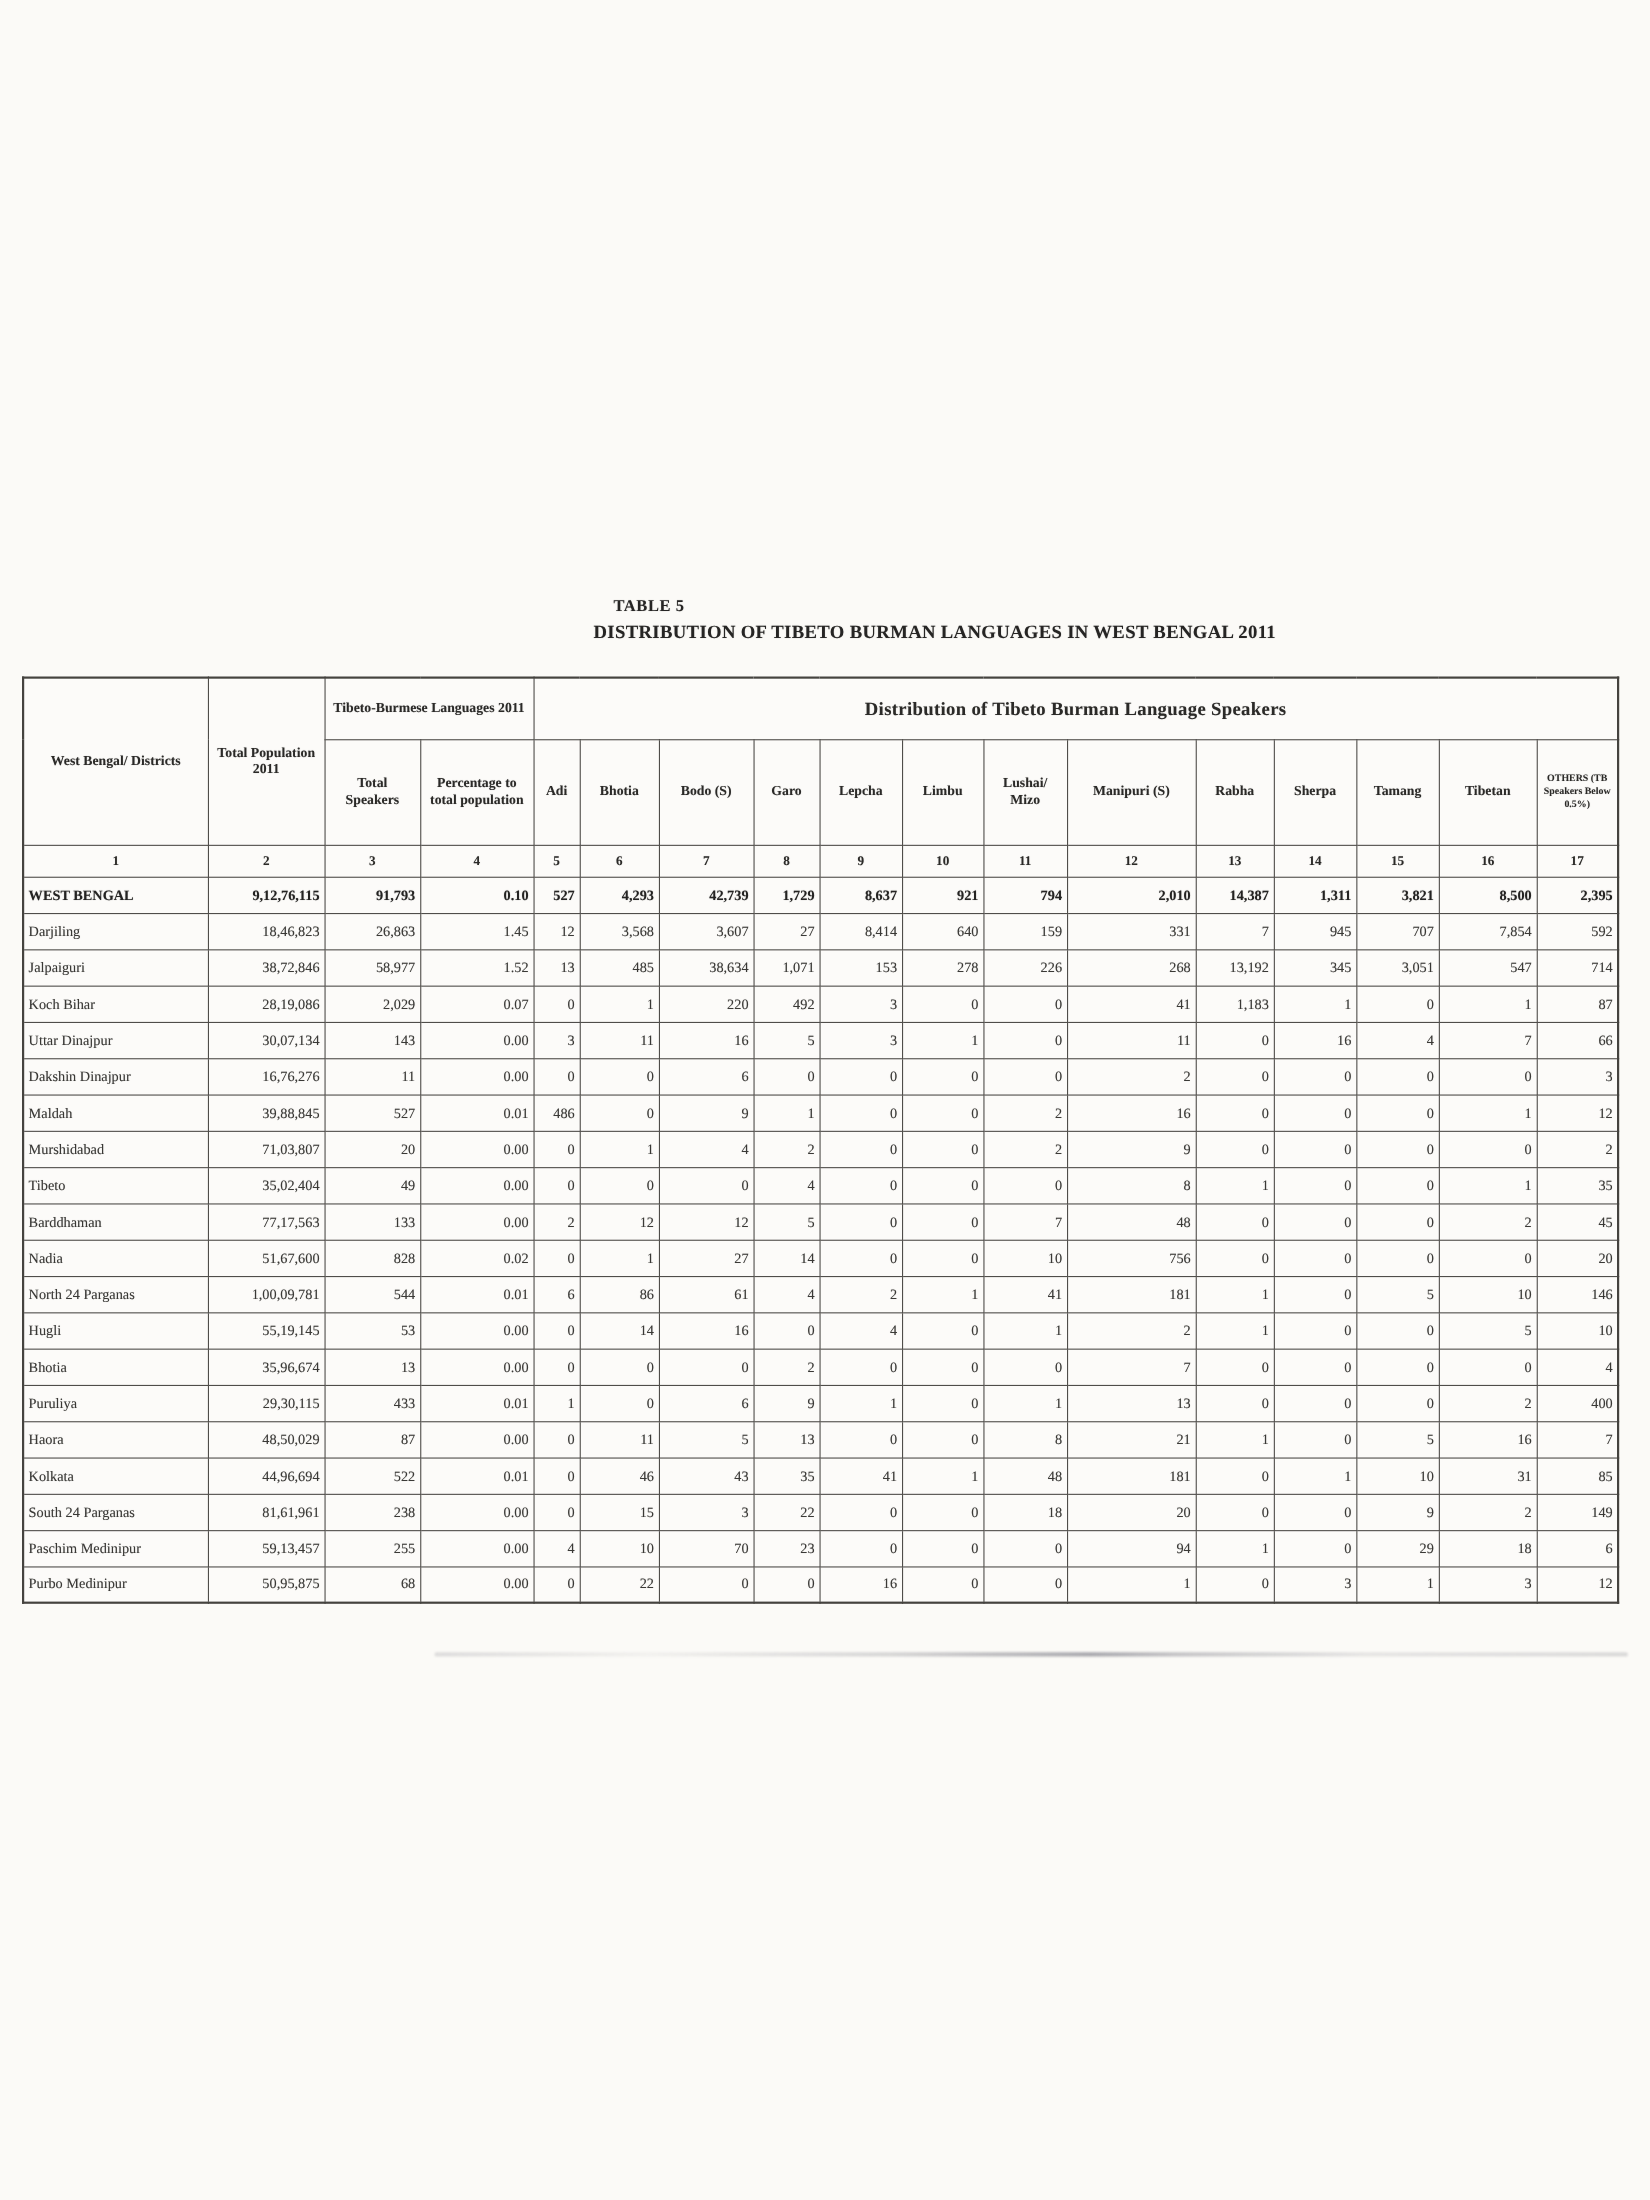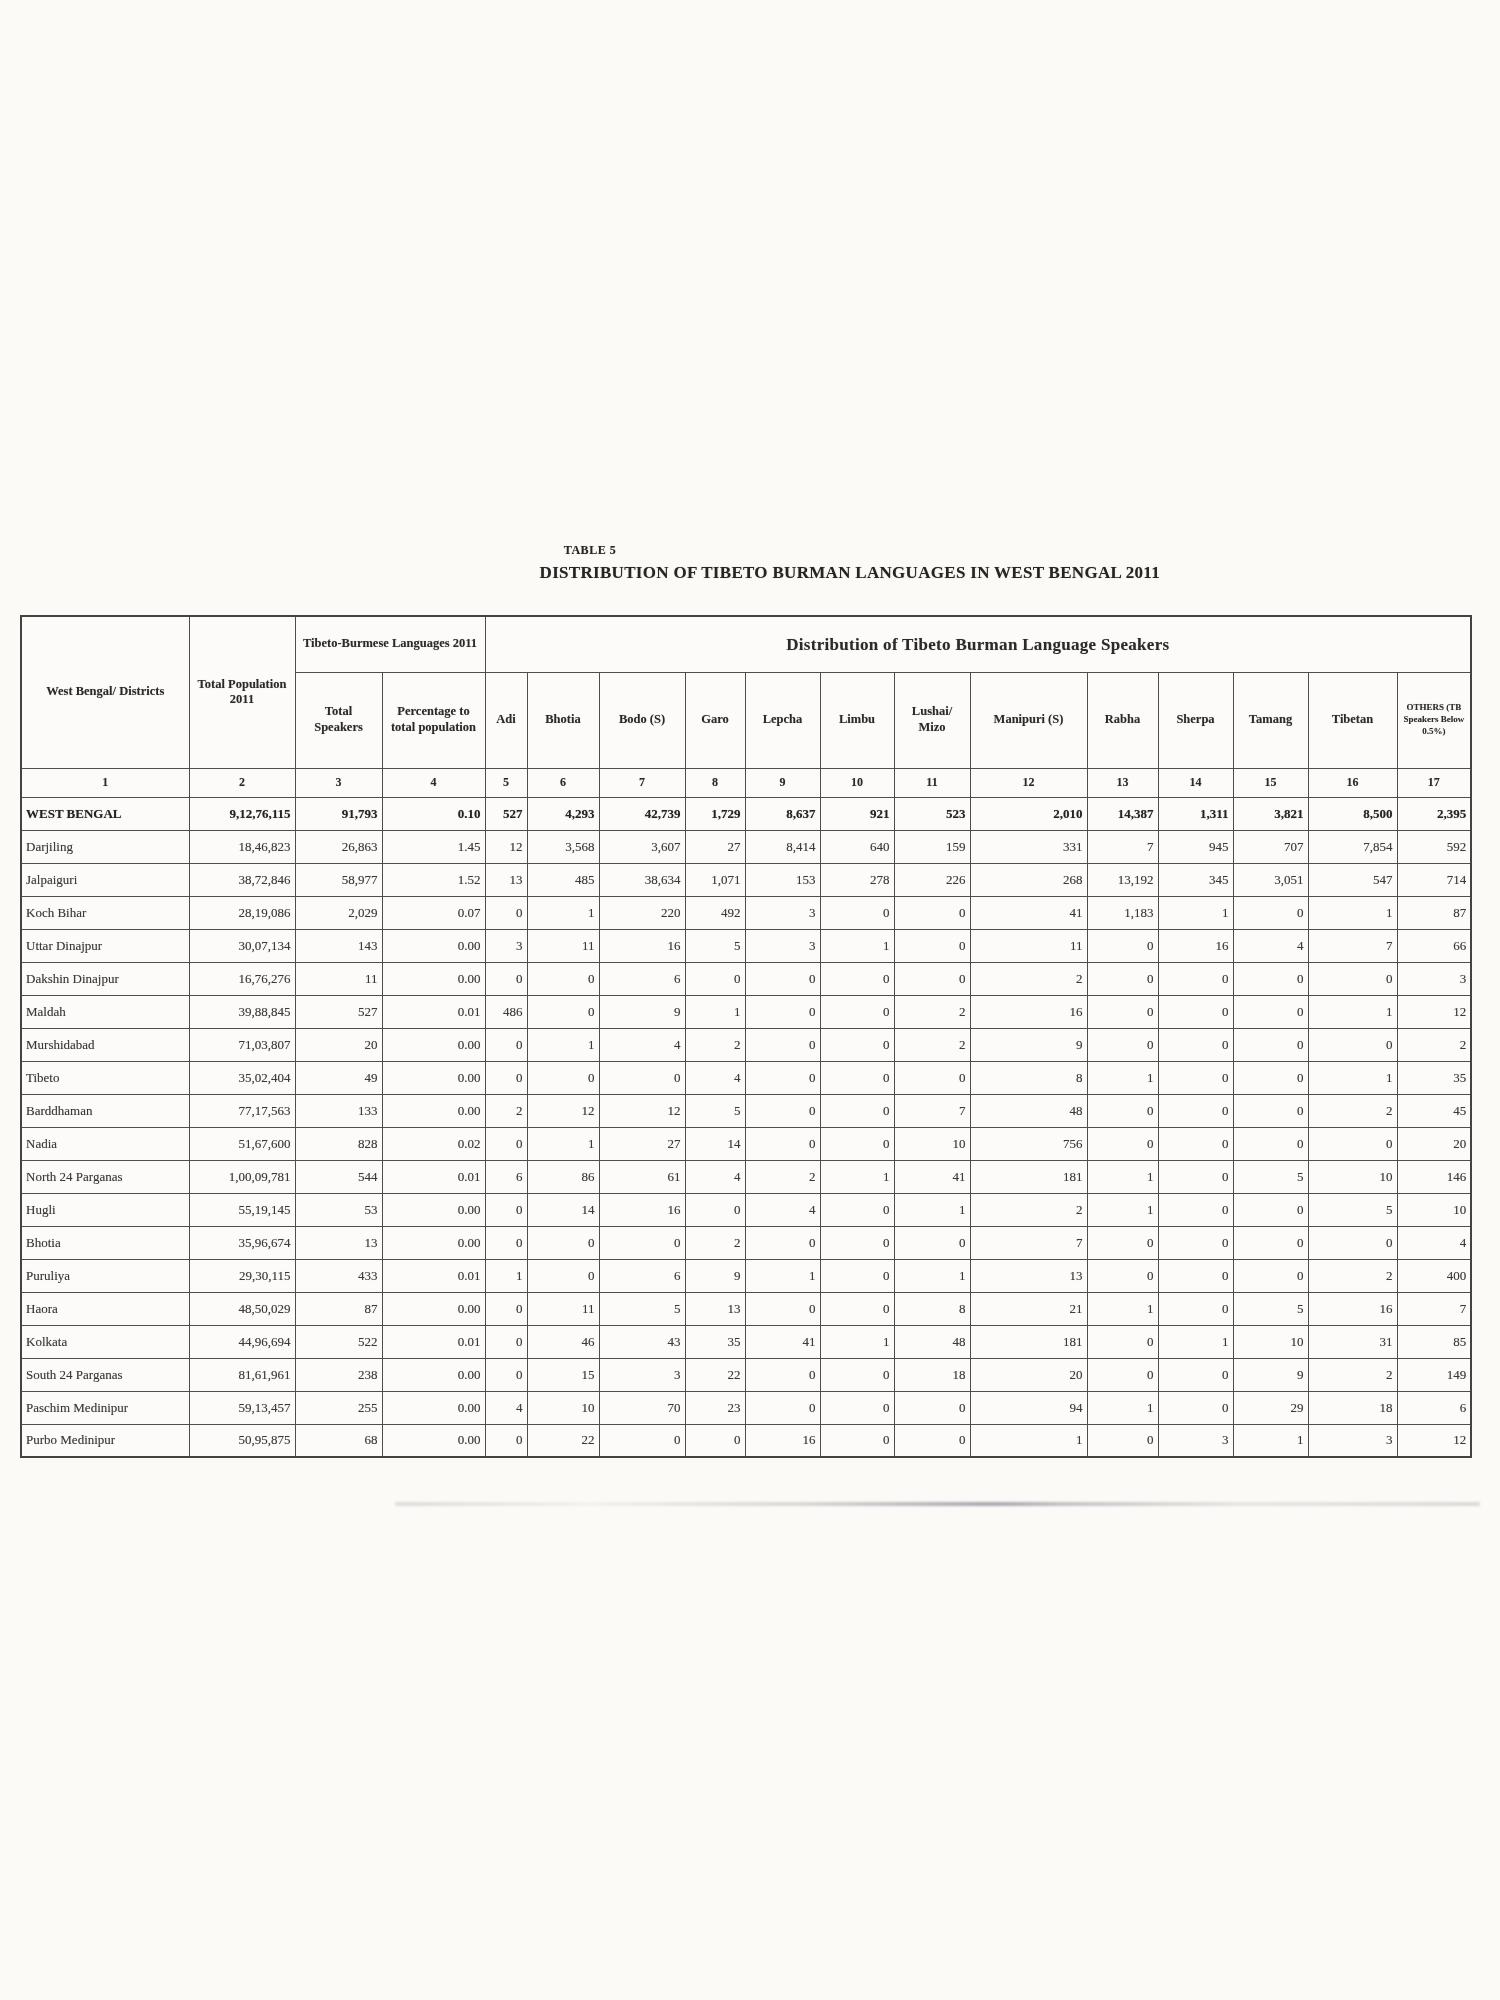--- a/index.html
+++ b/index.html
@@ -9,21 +9,21 @@
     font-family:"Liberation Serif", serif;
     position:relative;
     color:#2e2d2b;
   }
   .page{position:absolute;inset:0;}
   .titles{
     position:absolute;top:543px;left:20px;width:1140px;
     text-align:center;
   }
   .t1{
-    font-size:12px;font-weight:bold;letter-spacing:.5px;
+    font-size:15px;font-weight:bold;letter-spacing:.5px;
     color:#262524;text-shadow:0 0 1px rgba(40,40,40,.35);
   }
   .t2{
     margin-top:5px;font-size:17px;font-weight:bold;letter-spacing:.3px;
     color:#262524;text-shadow:0 0 1px rgba(40,40,40,.35);text-align:right;
   }
   table.data-table{
     position:absolute;top:615px;left:20px;
     width:1452px;
     border-collapse:collapse;table-layout:fixed;
@@ -150,21 +150,21 @@
           <td class="district">WEST BENGAL</td>
           <td class="val">9,12,76,115</td>
           <td class="val">91,793</td>
           <td class="val">0.10</td>
           <td class="val">527</td>
           <td class="val">4,293</td>
           <td class="val">42,739</td>
           <td class="val">1,729</td>
           <td class="val">8,637</td>
           <td class="val">921</td>
-          <td class="val">523</td>
+          <td class="val">794</td>
           <td class="val">2,010</td>
           <td class="val">14,387</td>
           <td class="val">1,311</td>
           <td class="val">3,821</td>
           <td class="val">8,500</td>
           <td class="val">2,395</td>
         </tr>
         <tr>
           <td class="district">Darjiling</td>
           <td class="val">18,46,823</td>

